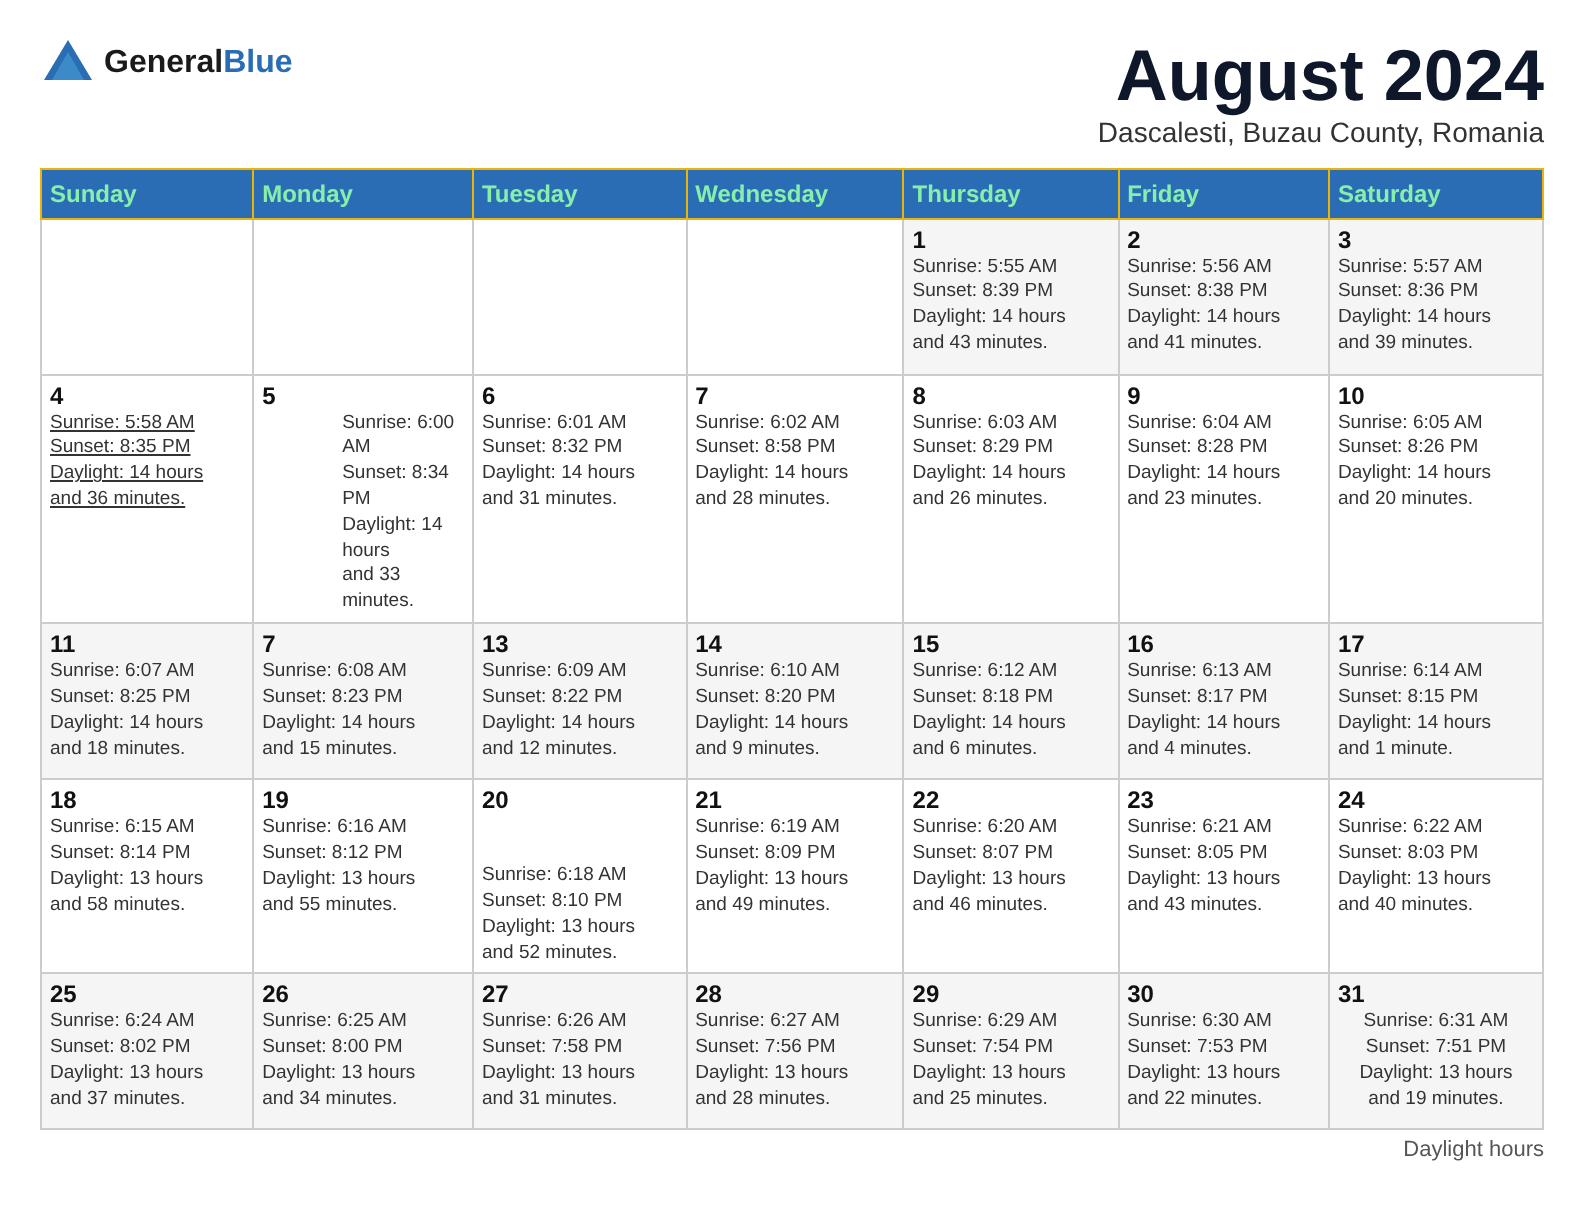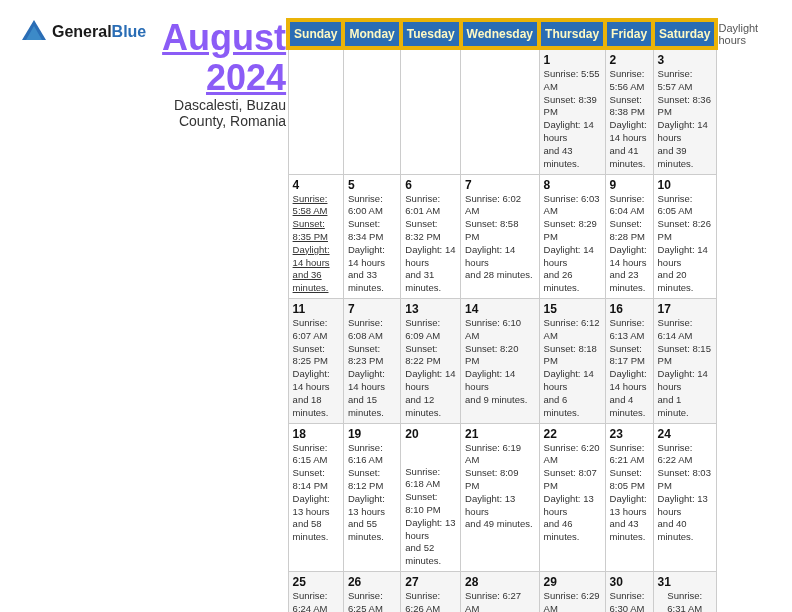--- a/index.html
+++ b/index.html
@@ -8,21 +8,21 @@
       height: 612px;
       font-family: Arial, sans-serif;
       background: #fff;
       overflow: hidden;
     }
     .page {
       width: 792px;
       height: 544px;
       padding: 18px 20px 1px 20px;
       display: flex;
-      flex-direction: row;
+      flex-direction: column;
     }
     .top-section {
       display: flex;
       justify-content: space-between;
       align-items: flex-start;
       margin-bottom: 10px;
     }
     .logo {
       display: flex;
       align-items: center;
@@ -31,41 +31,40 @@
     .logo-icon {
       width: 28px;
       height: 28px;
     }
     .title-section {
       text-align: right;
     }
     .main-title {
       font-size: 36px;
       font-weight: bold;
-      color: #8b5cf6;
+      color: #0f172a;
       line-height: 1.1;
-      text-decoration: underline;
     }
     .subtitle {
       font-size: 14px;
       color: #333;
     }
     .calendar-table {
       width: 100%;
       border-collapse: collapse;
       flex: 1;
     }
     .calendar-table th {
       background-color: #2a6db5;
-      color: #fef9c3;
+      color: #86efac;
       font-size: 12px;
       font-weight: bold;
       padding: 5px 4px;
       text-align: left;
-      border: 4px solid #eab308;
+      border: 1px solid #eab308;
     }
     .calendar-table td {
       border: 1px solid #ccc;
       vertical-align: top;
       padding: 3px 4px;
       font-size: 10px;
       color: #222;
       width: 113px;
       height: 78px;
       background: #fff;
@@ -87,21 +86,21 @@
       font-size: 9.5px;
       line-height: 1.35;
       color: #333;
     }
     .empty-cell {
       background: #fff !important;
     }
     .footer-note {
       font-size: 11px;
       color: #555;
-      text-align: left;
+      text-align: right;
       margin-top: 4px;
     }
   </style>
 </head>
 <body>
 
 <div class="page">
   <div class="top-section">
     <div class="logo">
       <svg class="logo-icon" viewBox="0 0 28 28">
@@ -163,21 +162,21 @@
         <tr>
           <td>
             <span class="day-num">4</span>
             <div class="day-info" style="white-space: pre-line; text-decoration: underline;">Sunrise: 5:58 AM
 Sunset: 8:35 PM
 Daylight: 14 hours
 and 36 minutes.</div>
           </td>
           <td>
             <span class="day-num">5</span>
-            <div class="day-info" style="white-space: pre-line;">Sunrise: 6:00 AM
+            <div class="day-info" style="white-space: pre-line; margin-left: 40px;">Sunrise: 6:00 AM
 Sunset: 8:34 PM
 Daylight: 14 hours
 and 33 minutes.</div>
           </td>
           <td>
             <span class="day-num">6</span>
             <div class="day-info" style="white-space: pre-line;">Sunrise: 6:01 AM
 Sunset: 8:32 PM
 Daylight: 14 hours
 and 31 minutes.</div>

